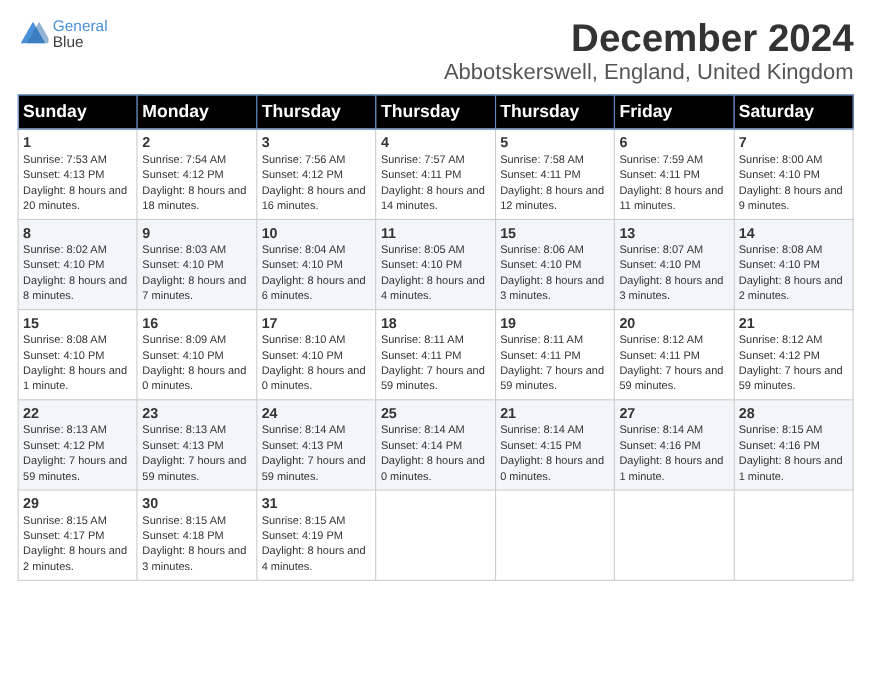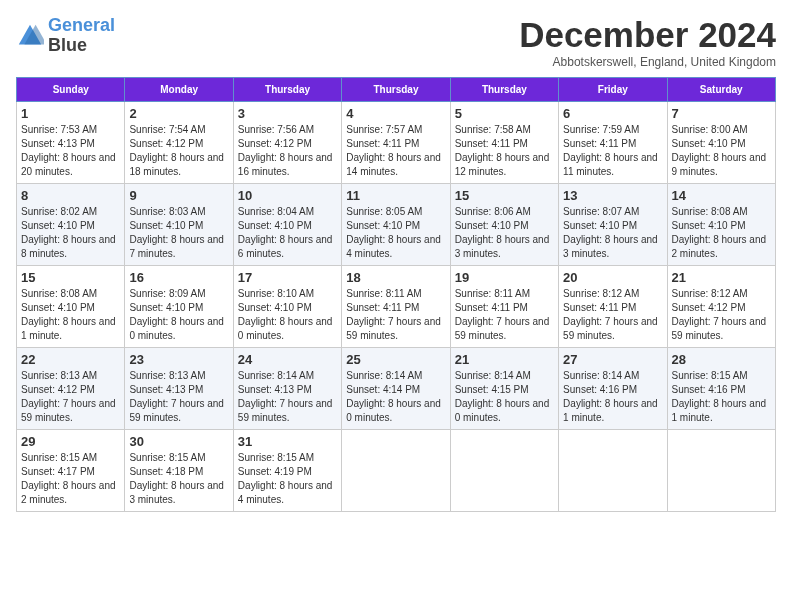--- a/index.html
+++ b/index.html
@@ -19,58 +19,58 @@
       align-items: flex-start;
       justify-content: space-between;
       margin-bottom: 8px;
     }
     .logo {
       display: flex;
       align-items: center;
       gap: 4px;
     }
     .logo-text {
-      font-size: 18px;
-      font-weight: bold;
+      font-size: 14px;
+      font-weight: normal;
       color: #333;
       line-height: 1.1;
     }
     .logo-text span {
       color: #4a90d9;
     }
     .logo-icon {
       width: 28px;
       height: 28px;
     }
     .title-block {
       text-align: right;
     }
     .title-block h1 {
       font-size: 35px;
       font-weight: bold;
       color: #333;
       line-height: 1.1;
     }
     .title-block h2 {
-      font-size: 12px;
+      font-size: 20px;
       font-weight: normal;
       color: #555;
     }
     table {
       width: 100%;
       border-collapse: collapse;
       table-layout: fixed;
     }
     thead tr th {
-      background-color: #6d28d9;
+      background-color: #000000;
       color: #fff;
-      font-size: 10px;
+      font-size: 16px;
       font-weight: bold;
       padding: 6px 4px;
-      text-align: center;
+      text-align: left;
       border: 1px solid #6090cc;
     }
     tbody tr td {
       border: 1px solid #ccc;
       vertical-align: top;
       padding: 4px 4px;
       font-size: 10px;
       color: #333;
       min-height: 70px;
     }

